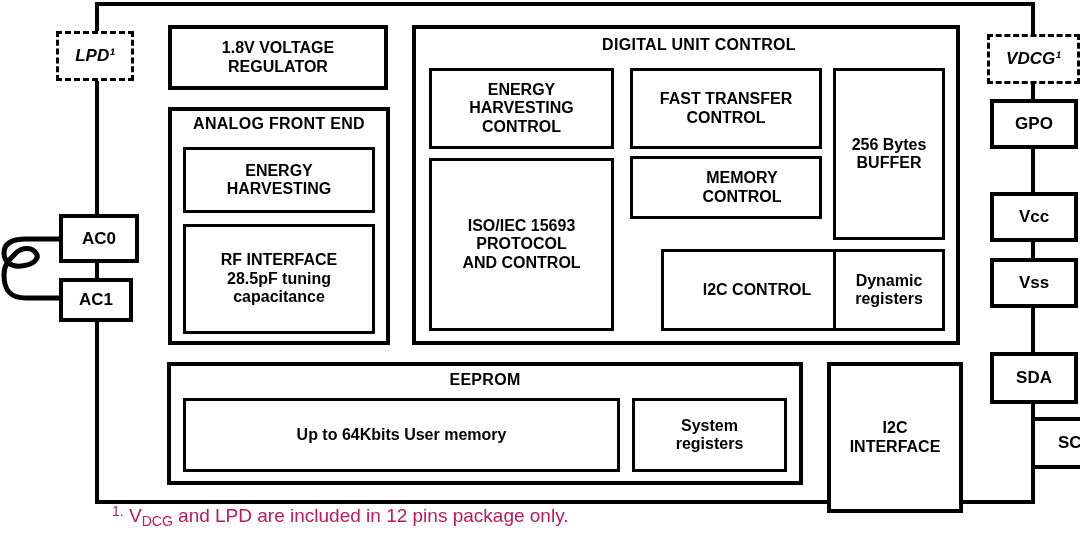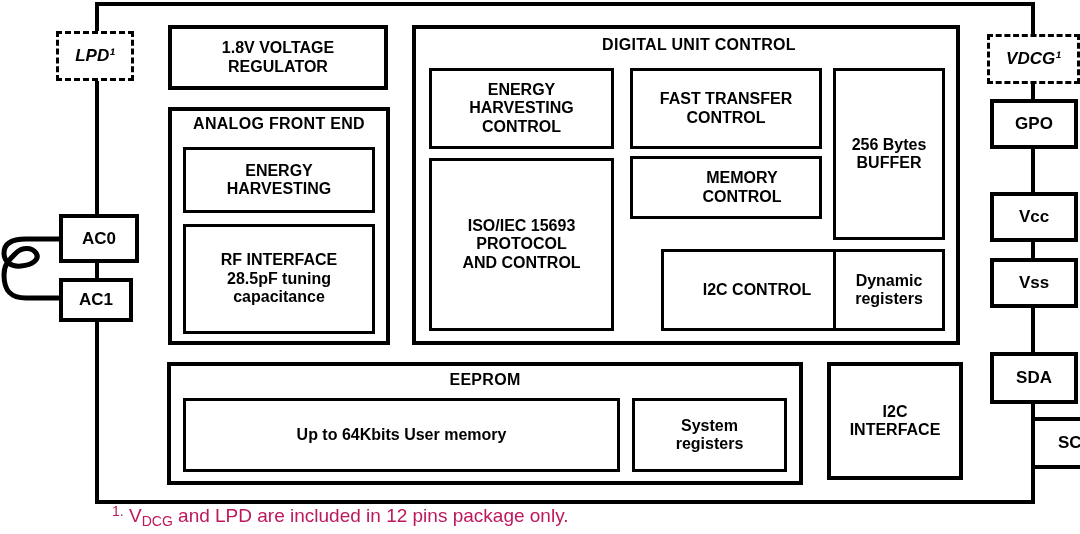--- a/index.html
+++ b/index.html
@@ -97,21 +97,21 @@
   <div class="box" style="left:630px; top:249px; width:192px; height:82px;margin-left:31px;">I2C CONTROL</div>
   <div class="box" style="left:833px; top:249px; width:112px; height:82px;">Dynamic
 registers</div>
 
   <div class="box container" style="left:167px; top:362px; width:636px; height:123px;"></div>
   <div class="title" style="left:167px; top:371px; width:636px;">EEPROM</div>
   <div class="box" style="left:183px; top:398px; width:437px; height:74px;">Up to 64Kbits User memory</div>
   <div class="box" style="left:632px; top:398px; width:155px; height:74px;">System
 registers</div>
 
-  <div class="box container" style="left:827px; top:362px; width:136px; height:118px;">I2C
+  <div class="box container" style="left:827px; top:362px; width:136px; height:151px;">I2C
 INTERFACE</div>
 
   <div class="footnote">
     <span class="fn-sup">1.</span>
     <span>V</span><span class="fn-sub">DCG</span><span> and LPD are included in 12 pins package only.</span>
   </div>
 
 </div>
 
 </body></html>

